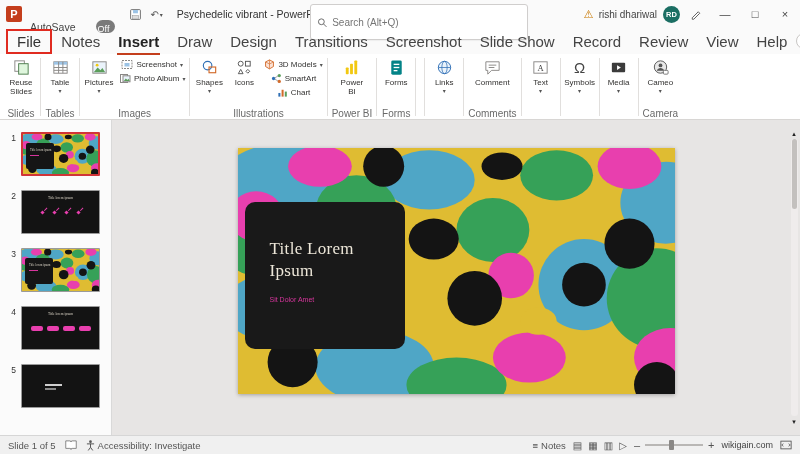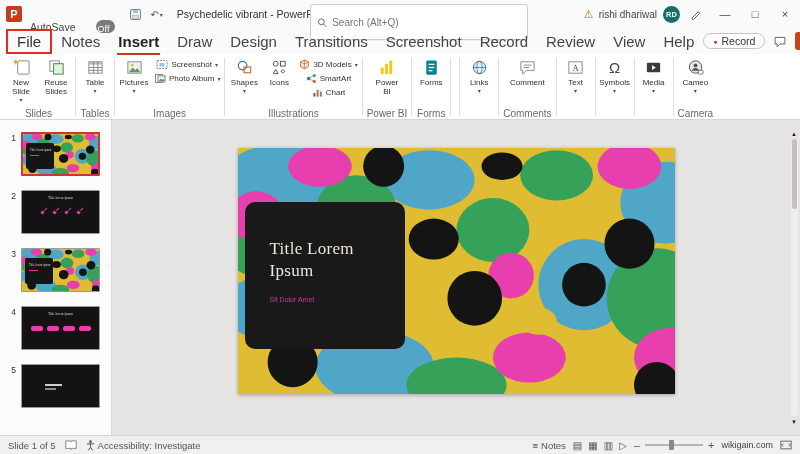--- a/index.html
+++ b/index.html
@@ -188,20 +188,21 @@
   </header>
 
   <nav class="tabrow">
     <button class="tab file">File</button>
     <button class="tab">Notes</button>
     <button class="tab active">Insert</button>
     <button class="tab">Draw</button>
     <button class="tab">Design</button>
     <button class="tab">Transitions</button>
     <button class="tab">Screenshot</button>
+    <button class="tab">Slide Show</button>
     <button class="tab">Record</button>
     <button class="tab">Review</button>
     <button class="tab">View</button>
     <button class="tab">Help</button>
     <div class="tabrow-right">
       <button class="record-pill">
         <span class="record-dot">●</span>
         <span>Record</span>
       </button>
       <button class="iconbtn">
@@ -216,28 +217,20 @@
           </svg>
         <span>Share</span>
       </button>
     </div>
   </nav>
 
   <div class="ribbon">
 
     <div class="rgroup">
       <div class="rgroup-items">
-        <button class="rbtn-l">
-          <svg class="icon-svg" width="19" height="19" viewBox="0 0 20 20">
-              <rect x="6" y="3" width="12" height="14" rx="1" fill="#fff" stroke="#8a8886"></rect>
-              <path d="M4 1l1 2.2 2.2 1L5 5.2 4 7.4 3 5.2.8 4.2l2.2-1z" fill="#f0a030"></path>
-            </svg>
-          <span class="lbl">New Slide</span>
-          <span class="chev">▾</span>
-        </button>
         <button class="rbtn-l">
           <svg class="icon-svg" width="19" height="19" viewBox="0 0 20 20">
               <rect x="3" y="3" width="10" height="11" fill="#fff" stroke="#8a8886"></rect>
               <rect x="7" y="6" width="10" height="11" fill="#dff6dd" stroke="#4f7d4f"></rect>
             </svg>
           <span class="lbl">Reuse Slides</span>
         </button>
       </div>
       <div class="rgroup-label">Slides</div>
     </div>

